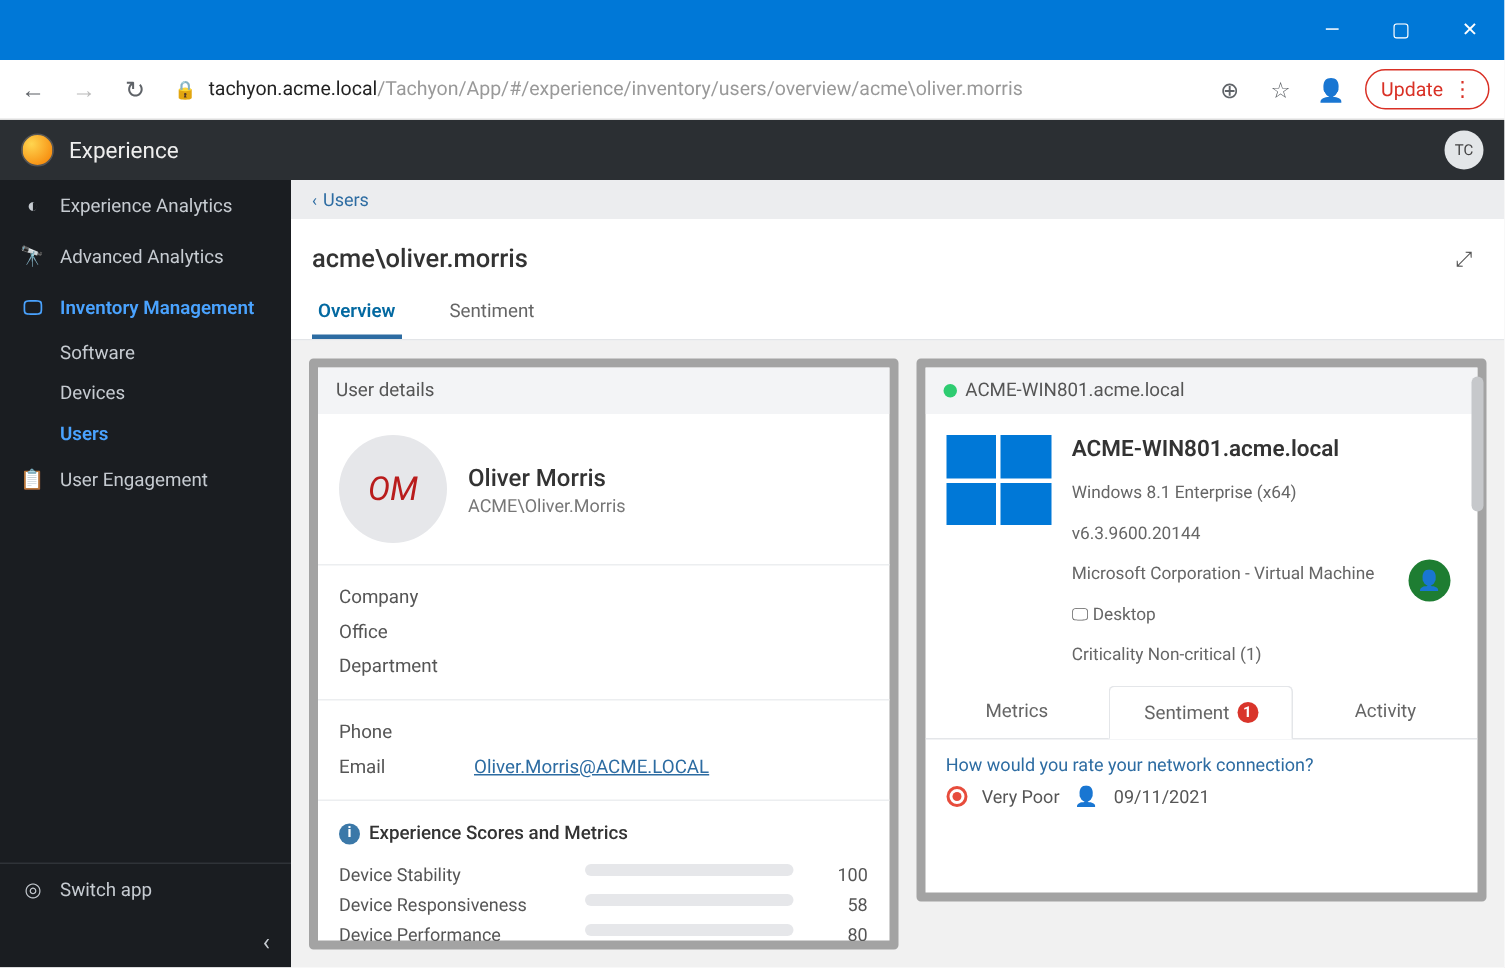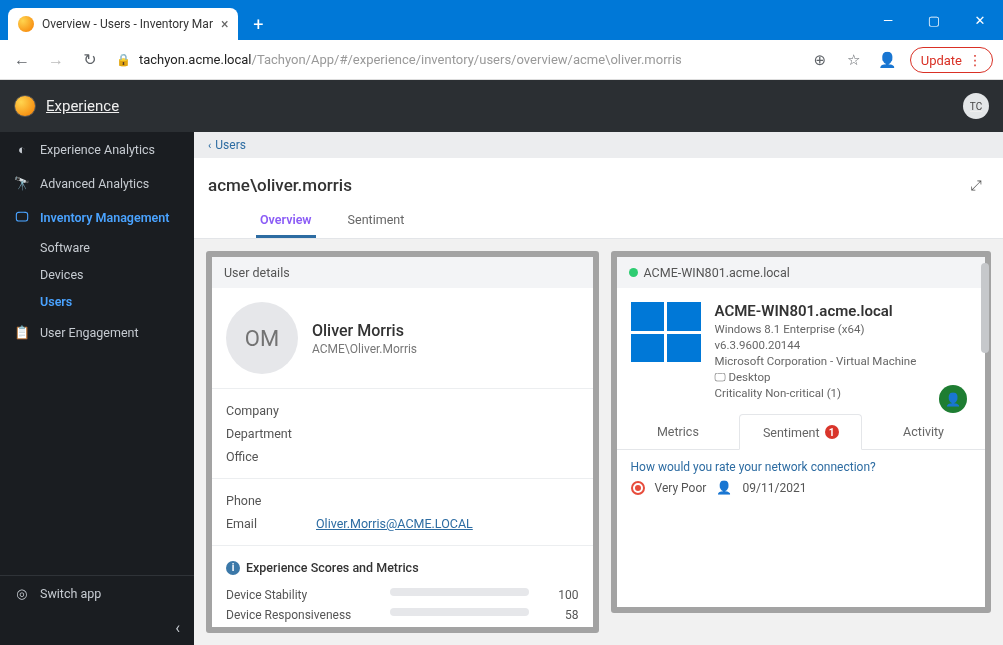--- a/index.html
+++ b/index.html
@@ -22,21 +22,21 @@
 .url-bar { flex: 1; display: flex; align-items: center; gap: 8px; padding: 0 4px; }
 .url-lock { color: #5f6368; font-size: 12px; }
 .url-text { font-size: 13px; color: #999; white-space: nowrap; overflow: hidden; }
 .url-text .host { color: #222; }
 .toolbar-icon { width: 24px; height: 24px; display: flex; align-items: center; justify-content: center; color: #5f6368; cursor: pointer; font-size: 15px; }
 .update-btn { border: 1px solid #d93025; color: #d93025; border-radius: 16px; padding: 4px 10px; font-size: 13px; display: flex; align-items: flex-end; gap: 6px; cursor: pointer; }
 .update-dots { font-size: 14px; }
 
 
 .app-shell { height: 565px; display: flex; flex-direction: column; }
-.app-header { height: 52px; background: #2b2f33; display: flex; align-items: center; padding: 0 14px; gap: 10px; color: #eee; text-decoration: underline; }
+.app-header { height: 40px; background: #2b2f33; display: flex; align-items: center; padding: 0 14px; gap: 10px; color: #eee; }
 .app-logo { width: 22px; height: 22px; border-radius: 50%; background: radial-gradient(circle at 30% 30%, #ffd54f, #f57c00); border: 1px solid #555; display: flex; align-items: center; justify-content: center; }
 .app-title { font-size: 15px; font-weight: 400; }
 .app-user-badge { margin-left: auto; width: 26px; height: 26px; border-radius: 50%; background: #e3e6e8; color: #444; display: flex; align-items: center; justify-content: center; font-size: 10px; }
 
 .app-body { flex: 1; display: flex; overflow: hidden; }
 .sidebar { width: 194px; background: #1a1d21; display: flex; flex-direction: column; color: #c6cbd1; }
 .side-item { display: flex; align-items: center; gap: 10px; padding: 9px 14px; font-size: 12.5px; cursor: pointer; }
 .side-item.active { color: #4aa3ff; font-weight: 600; }
 .side-sub { padding-left: 40px; font-size: 12.5px; padding-top: 6px; padding-bottom: 6px; cursor: pointer; }
 .side-sub.active { color: #4aa3ff; font-weight: 600; }
@@ -47,50 +47,50 @@
 
 .content { flex: 1; background: #f1f1f1; display: flex; flex-direction: column; overflow: hidden; }
 .breadcrumb-bar { background: #ecedef; padding: 6px 14px; font-size: 12px; color: #2d6ca2; display: flex; align-items: center; gap: 4px; }
 .breadcrumb-bar .chev { font-size: 11px; }
 .page-title-bar { background: #fff; border-bottom: 1px solid #e3e5e8; padding: 14px 14px 0 14px; }
 .page-title-row { display: flex; align-items: center; }
 .page-title { font-size: 17px; color: #333; font-weight: 500; }
 .expand-btn { margin-left: auto; width: 26px; height: 26px; display: flex; align-items: center; justify-content: center; cursor: pointer; color: #555; font-size: 14px; }
 .page-tabs { display: flex; gap: 28px; margin-top: 14px; }
 .page-tab { font-size: 12.5px; color: #666; padding: 0 4px 8px 4px; cursor: pointer; border-bottom: 3px solid transparent; }
-.page-tab.active { color: #8b5cf6; border-bottom-color: #2d6ca2; font-weight: 600; margin-left: 48px; }
+.page-tab.active { color: #0369a1; border-bottom-color: #2d6ca2; font-weight: 600; }
 
 .panels { flex: 1; display: flex; gap: 12px; padding: 12px; overflow: hidden; position: relative; }
 .panel { background: #fff; border: 6px solid #a3a3a3; border-radius: 3px; flex: 1; display: flex; flex-direction: column; overflow: hidden; }
 .panel-header { background: #f3f4f6; padding: 8px 12px; font-size: 12.5px; color: #555; display: flex; align-items: center; gap: 6px; }
 .status-dot { width: 9px; height: 9px; border-radius: 50%; background: #2ecc71; }
 .panel-body { padding: 14px; overflow-y: auto; }
 
 .user-row { display: flex; gap: 14px; align-items: center; margin-bottom: 14px; }
-.avatar-circle { width: 72px; height: 72px; border-radius: 50%; background: #e6e7ea; display: flex; align-items: center; justify-content: center; font-size: 22px; color: #737373; }
+.avatar-circle { width: 72px; height: 72px; border-radius: 50%; background: #e6e7ea; display: flex; align-items: center; justify-content: center; font-size: 22px; color: #b91c1c; font-style: italic; }
 .user-name { font-size: 16px; font-weight: 500; color: #333; }
 .user-acct { font-size: 12px; color: #777; margin-top: 2px; }
 .divider { border-top: 1px solid #eceef0; margin: 10px -14px; }
 .detail-label { font-size: 12.5px; color: #555; padding: 4px 0; }
 .email-link { color: #2d6ca2; text-decoration: underline; font-size: 12.5px; }
 .detail-row { display: flex; padding: 4px 0; font-size: 12.5px; color: #555; }
 .detail-row .label { width: 90px; }
 .section-hdr { display: flex; align-items: center; gap: 6px; font-size: 12.5px; color: #333; padding: 4px 0 10px 0; font-weight: 500; }
 .info-icon { width: 14px; height: 14px; border-radius: 50%; background: #3b78a8; color: #fff; font-size: 10px; display: flex; align-items: center; justify-content: center; font-weight: bold; }
 .metric-row { display: flex; align-items: flex-start; gap: 24px; font-size: 12px; color: #555; padding: 3px 0; }
 .metric-name { width: 140px; }
 .metric-bar { flex: 1; height: 8px; background: #e6e7ea; border-radius: 4px; position: relative; overflow: hidden; }
 .metric-fill { height: 100%; border-radius: 4px; }
 .metric-val { width: 26px; text-align: right; }
 
 .device-row { display: flex; gap: 14px; align-items: flex-start; }
 .win-logo { width: 70px; height: 60px; display: grid; grid-template-columns: 1fr 1fr; grid-template-rows: 1fr 1fr; gap: 3px; }
 .win-logo div { background: #0078d7; }
 .device-name { font-size: 15px; font-weight: 600; color: #333; }
-.device-line { font-size: 11.5px; color: #666; margin-top: 2px; }
+.device-line { font-size: 11.5px; color: #666; margin-top: 13px; }
 .device-user-badge { width: 28px; height: 28px; border-radius: 50%; background: #1e7d32; color: #fff; display: flex; align-items: center; justify-content: center; position: absolute; right: 18px; top: 128px; font-size: 13px; }
 
 .device-tabs { display: flex; border-bottom: 1px solid #e4e6e9; margin: 14px -14px 10px -14px; }
 .device-tab { flex: 1; text-align: center; font-size: 12.5px; color: #666; padding: 9px 0; cursor: pointer; border: 1px solid transparent; display: flex; align-items: center; justify-content: center; gap: 5px; }
 .device-tab.active { border: 1px solid #e4e6e9; border-bottom-color: #fff; border-radius: 4px 4px 0 0; margin-bottom: -1px; background: #fff; }
 .badge-count { background: #d9352b; color: #fff; width: 14px; height: 14px; border-radius: 50%; font-size: 10px; display: flex; align-items: center; justify-content: center; font-weight: bold; }
 
 .question { font-size: 12px; color: #2d6ca2; margin-bottom: 6px; }
 .answer-row { display: flex; align-items: center; gap: 10px; font-size: 12px; color: #555; }
 .vp-icon { width: 14px; height: 14px; border-radius: 50%; border: 2px solid #e74c3c; position: relative; }
@@ -98,28 +98,20 @@
 .person-icon { color: #2d6ca2; font-size: 13px; }
 
 .scroll-indicator { position: absolute; right: 2px; top: 12px; width: 8px; height: 90px; background: #c6c8cb; border-radius: 4px; }
 .right-panel-wrap { flex: 1; position: relative; }
 .right-panel-wrap .panel { height: 362px; }
 </style>
 </head>
 <body>
 
 <div class="browser-titlebar">
-  <div class="tab-strip">
-    <div class="browser-tab">
-      <span class="tab-favicon"></span>
-      <span class="tab-title">Overview - Users - Inventory Mar</span>
-      <span class="tab-close">×</span>
-    </div>
-    <div class="new-tab-btn">+</div>
-  </div>
   <div class="win-controls">
     <div class="win-btn">—</div>
     <div class="win-btn">▢</div>
     <div class="win-btn close">✕</div>
   </div>
 </div>
 
 <div class="browser-toolbar">
   <div class="nav-btn">←</div>
   <div class="nav-btn disabled">→</div>
@@ -196,22 +188,22 @@
           <div class="panel-body">
             <div class="user-row">
               <div class="avatar-circle">OM</div>
               <div>
                 <div class="user-name">Oliver Morris</div>
                 <div class="user-acct">ACME\Oliver.Morris</div>
               </div>
             </div>
             <div class="divider"></div>
             <div class="detail-label">Company</div>
+            <div class="detail-label">Office</div>
             <div class="detail-label">Department</div>
-            <div class="detail-label">Office</div>
             <div class="divider"></div>
             <div class="detail-label">Phone</div>
             <div class="detail-row">
               <span class="label">Email</span>
               <a href="#" class="email-link">Oliver.Morris@ACME.LOCAL</a>
             </div>
             <div class="divider"></div>
             <div class="section-hdr">
               <span class="info-icon">i</span>
               <span>Experience Scores and Metrics</span>

